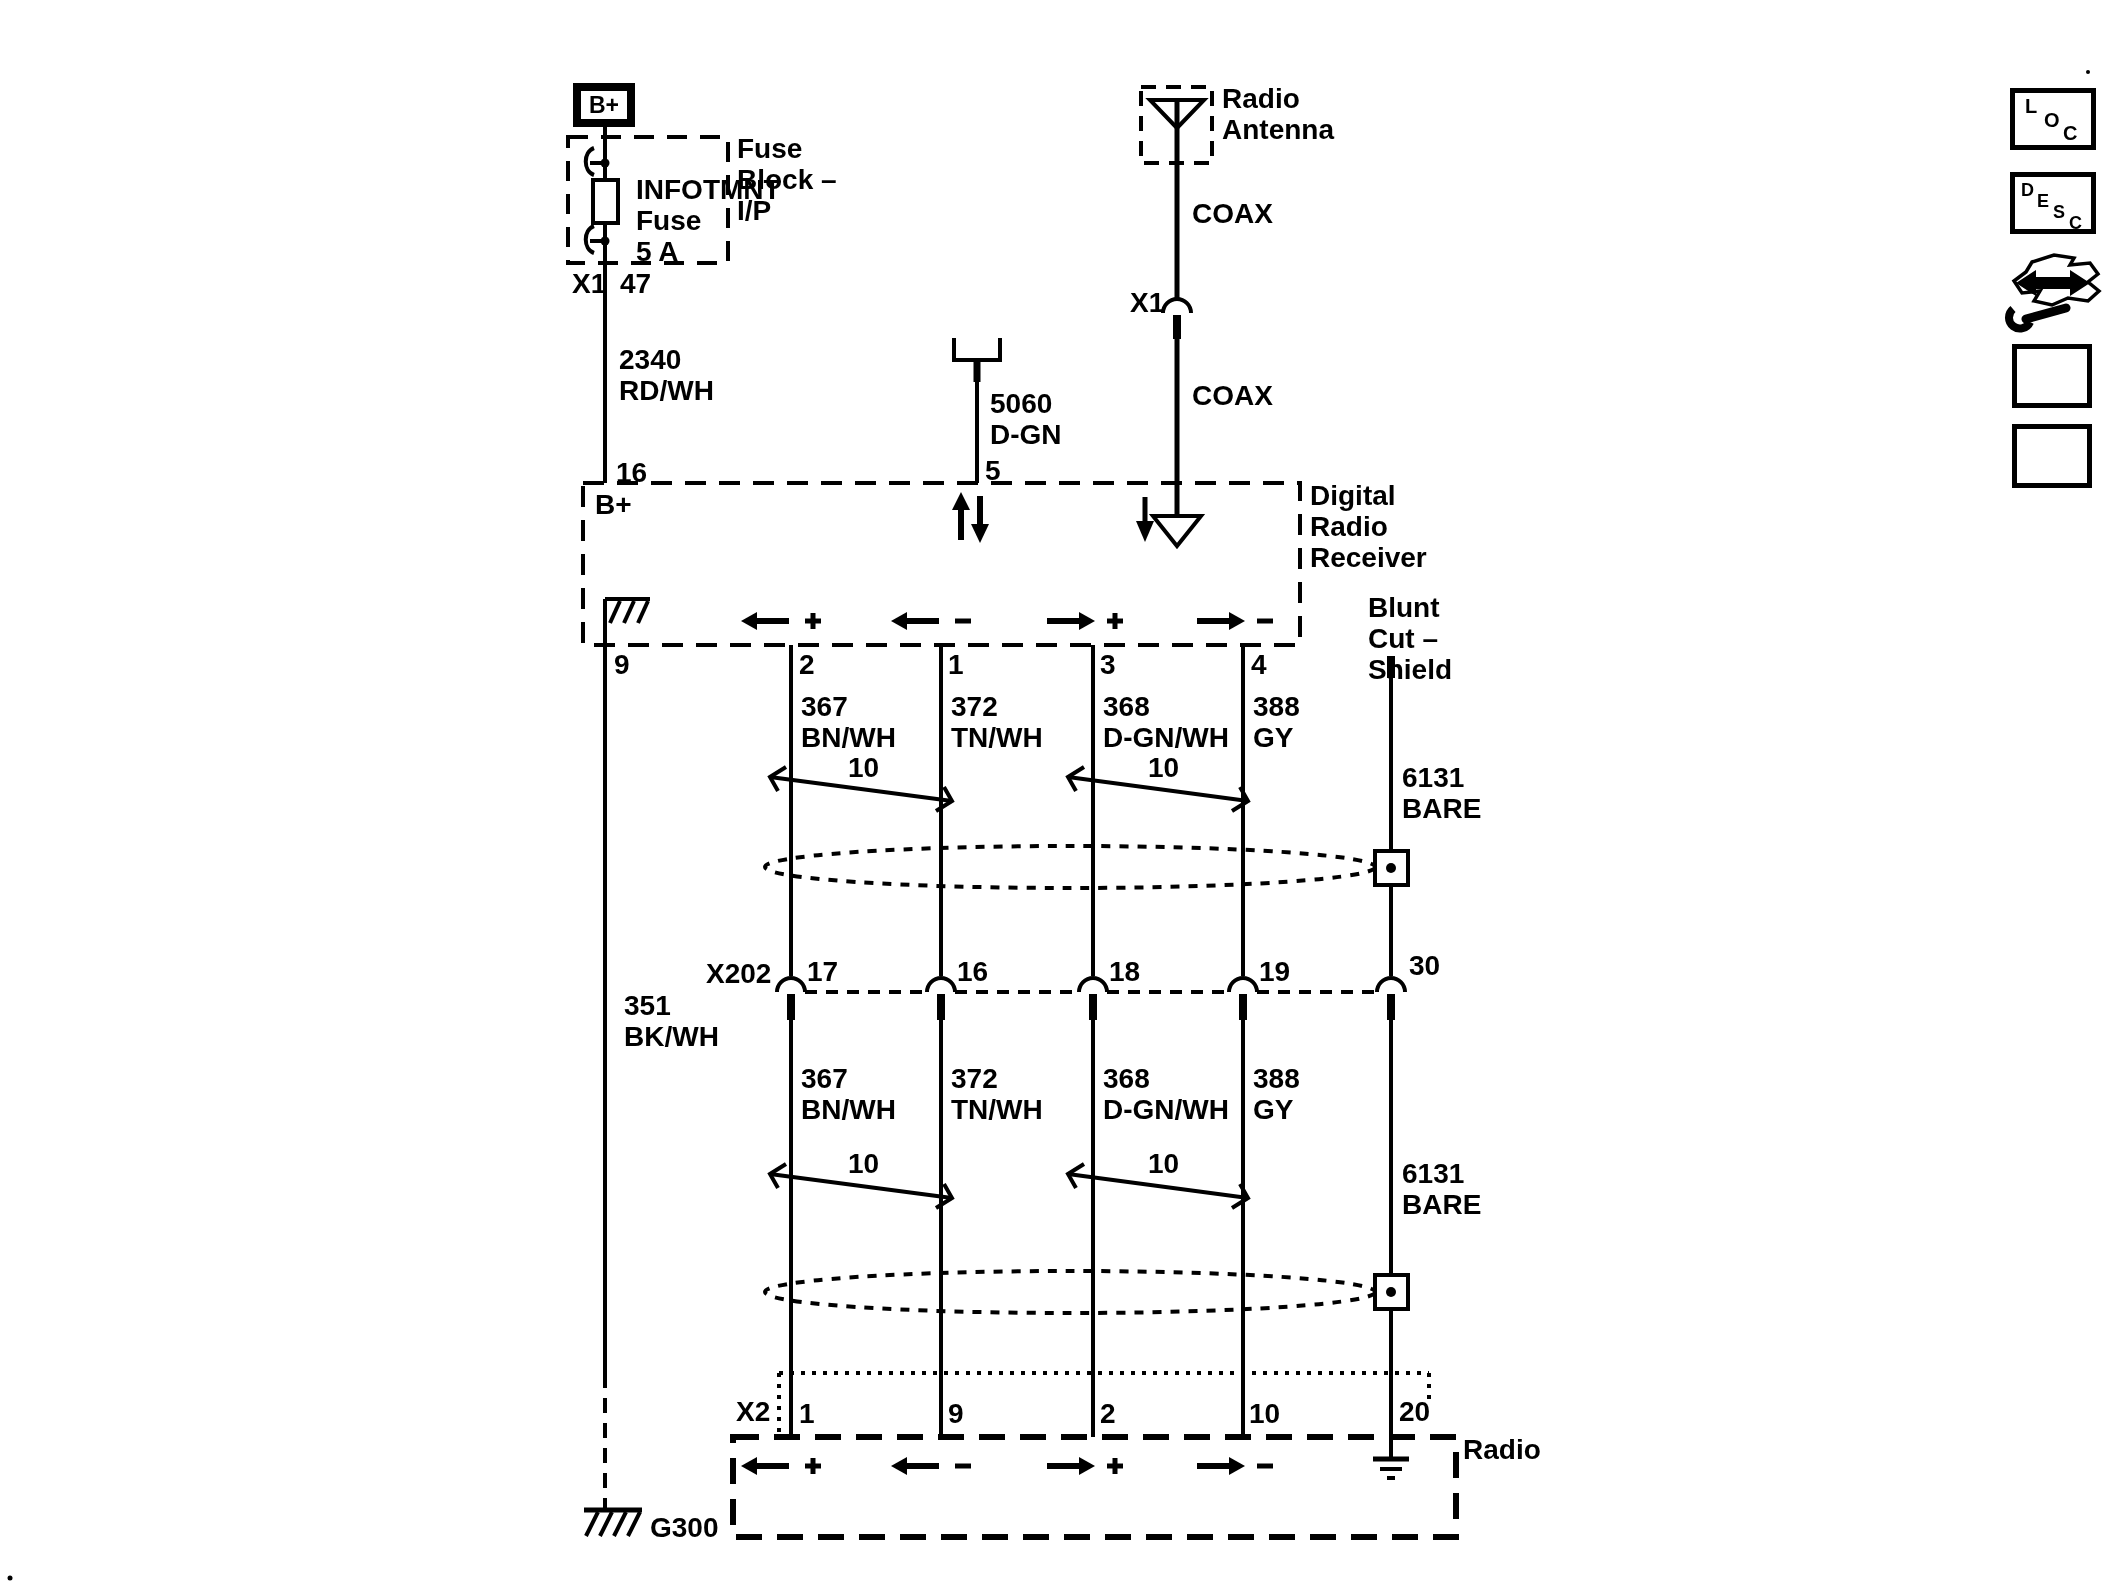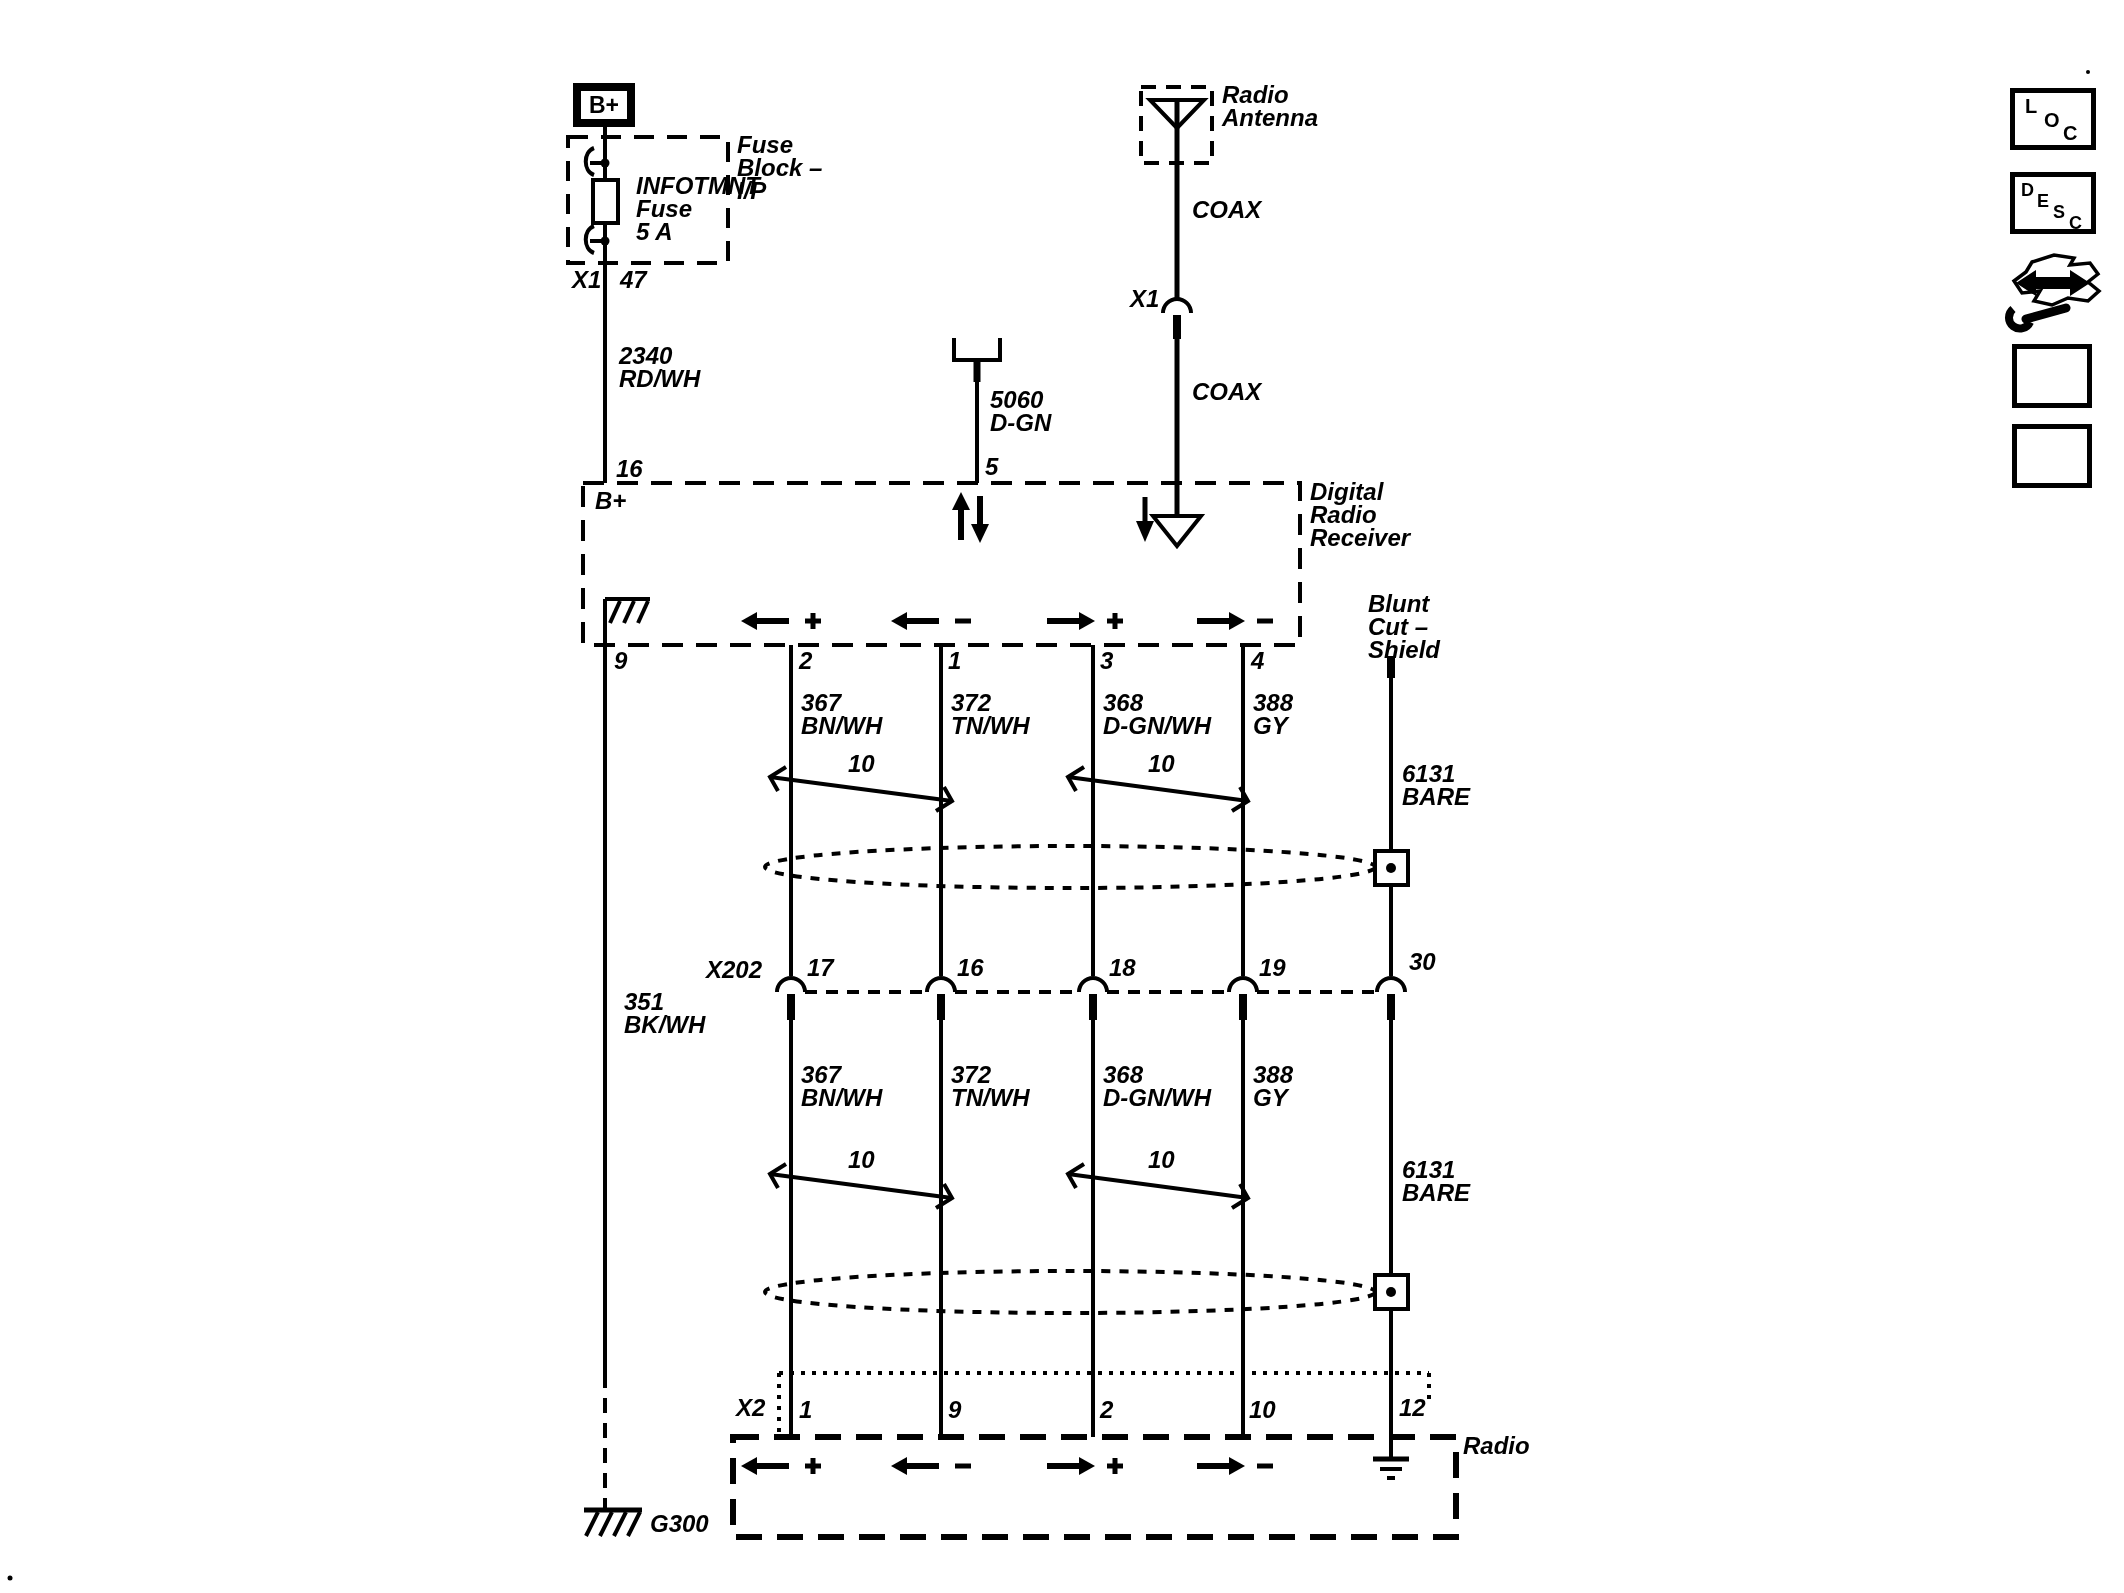--- a/index.html
+++ b/index.html
@@ -1,19 +1,19 @@
 <!DOCTYPE html>
 <html><head>
 <meta charset="utf-8">
 <style>
   html,body{margin:0;padding:0;background:#fff;}
   .page{position:relative;width:2124px;height:1593px;background:#fff;overflow:hidden;
         font-family:"Liberation Sans",sans-serif;color:#000;}
   svg.art{position:absolute;left:0;top:0;}
-  .lbl{position:absolute;white-space:pre-line;font-size:24px;font-weight:700;line-height:23px;font-style:italic;}
+  .lbl{position:absolute;white-space:pre-line;font-size:28px;font-weight:700;line-height:31px;}
   .ctr{text-align:center;}
   .bplus-box{position:absolute;left:573px;top:83px;width:62px;height:44px;box-sizing:border-box;
              border:8px solid #000;display:flex;align-items:center;justify-content:center;
              font-size:23px;font-weight:700;background:#fff;}
   .icon-box{position:absolute;box-sizing:border-box;border:5px solid #000;background:#fff;}
   .icon-box span{position:absolute;font-weight:700;}
   .loc-box{left:2010px;top:88px;width:86px;height:62px;font-size:20px;}
   .desc-box{left:2010px;top:172px;width:86px;height:62px;font-size:18px;}
   .arrow-box{width:80px;height:64px;}
 </style>
@@ -325,21 +325,21 @@
   <div class="lbl" style="left:1402px;top:1158px;">6131
 BARE</div>
   <div class="lbl" style="left:848px;top:1148px;">10</div>
   <div class="lbl" style="left:1148px;top:1148px;">10</div>
 
   <div class="lbl" style="left:736px;top:1396px;">X2</div>
   <div class="lbl" style="left:799px;top:1398px;">1</div>
   <div class="lbl" style="left:948px;top:1398px;">9</div>
   <div class="lbl" style="left:1100px;top:1398px;">2</div>
   <div class="lbl" style="left:1249px;top:1398px;">10</div>
-  <div class="lbl" style="left:1399px;top:1396px;">12</div>
+  <div class="lbl" style="left:1399px;top:1396px;">20</div>
 
   <div class="lbl" style="left:1463px;top:1434px;">Radio</div>
   <div class="lbl" style="left:650px;top:1512px;">G300</div>
 
   <div class="icon-box loc-box">
     <span style="left:10px;top:2px;">L</span>
     <span style="left:29px;top:16px;">O</span>
     <span style="left:48px;top:29px;">C</span>
   </div>
   <div class="icon-box desc-box">

